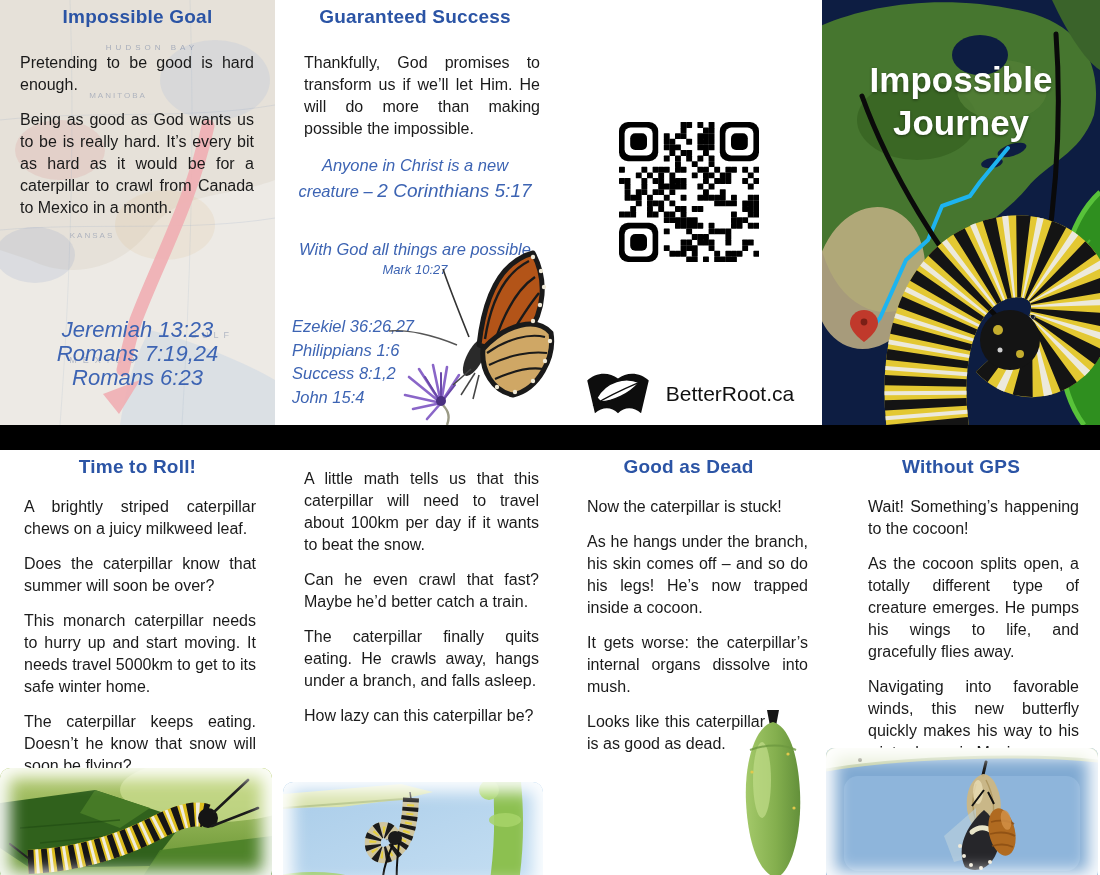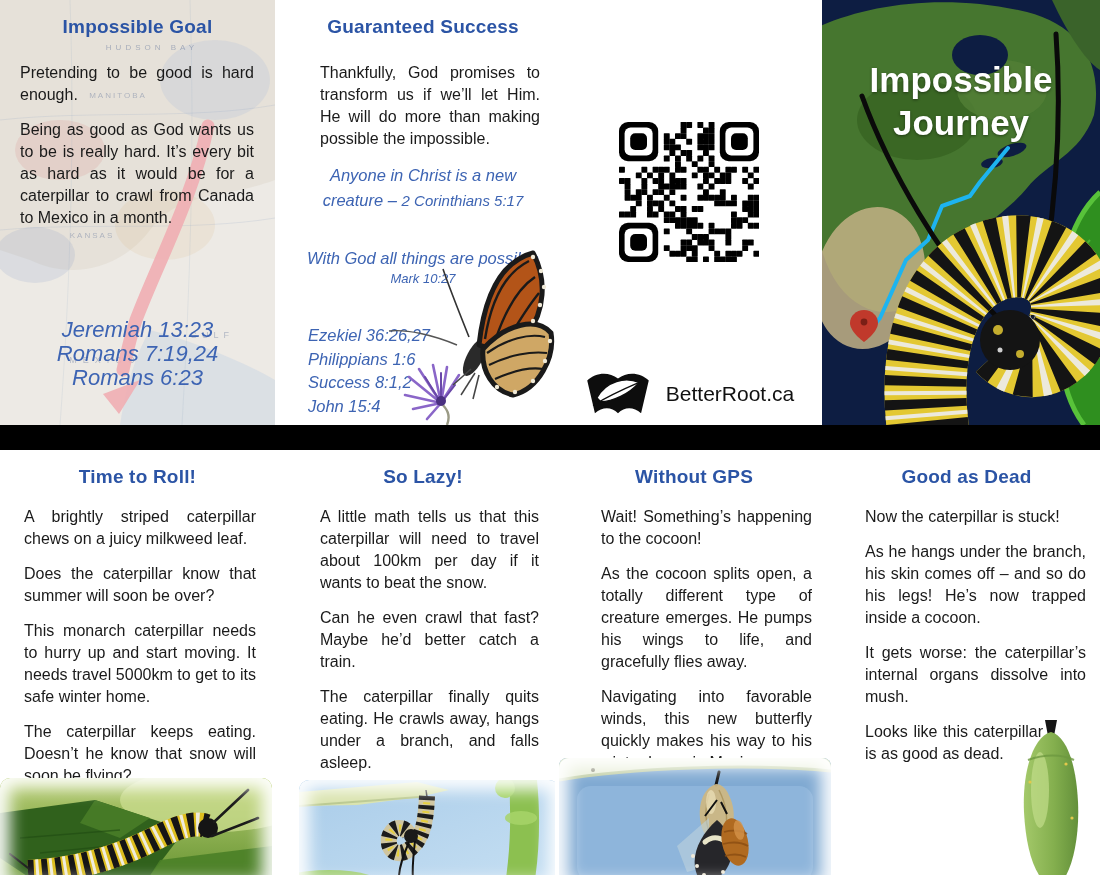--- a/index.html
+++ b/index.html
@@ -7,37 +7,37 @@
     --divider:#000000; --route:#1db4f0; --pin:#c0392b; --ocean:#0d1d42; --cover-title:#ffffff;
   }
   *{box-sizing:border-box; margin:0; padding:0;}
   body{width:1100px; height:875px; font-family:"Liberation Sans", sans-serif; background:#ffffff;}
   .page{position:relative; width:1100px; height:875px; overflow:hidden; background:#ffffff;}
   .row{position:absolute; left:0; width:1100px; display:flex;}
   .row.top{top:0; height:425px;}
   .row.bottom{top:450px; height:425px; background:#fff;}
   .fold{position:absolute; top:425px; left:0; width:1100px; height:25px; background:var(--divider);}
   .panel{position:relative; height:100%; overflow:hidden; background:#fff;}
-  .w1{width:275px;} .w2{width:280px;padding-left:16px;} .w3{width:267px;} .w4{width:278px;}
-  .panel-head{margin-top:16px; text-align:center; font-size:19px; font-weight:bold; color:var(--heading); letter-spacing:.2px;}
+  .w1{width:275px;} .w2{width:280px;} .w3{width:267px;} .w4{width:278px;}
+  .panel-head{margin-top:6px; text-align:center; font-size:19px; font-weight:bold; color:var(--heading); letter-spacing:.2px;}
   .body-text{font-size:16px; line-height:22px; color:var(--body-text); text-align:justify;}
   .body-text p{margin:0 12px 13px;}
   .bg-svg{position:absolute; inset:0; width:100%; height:100%;}
   .layer{position:relative; z-index:2;}
 
   
   .goal-text{padding:24px 9px 0 8px;}
   .goal-refs{position:absolute; top:318px; left:0; width:100%; text-align:center; z-index:2;
              font-style:italic; color:var(--scripture); font-size:22px; line-height:24px;}
 
   
   .succ-text{padding:24px 3px 0 17px;}
   .quote1{margin:7px auto 0; width:235px; text-align:center; font-style:italic; color:var(--scripture);
           font-size:16.5px; line-height:25px;}
-  .quote1 .small, .q-small{font-size:15px;}
+  .quote1 .small, .q-small{font-size:19px;}
   .quote2{margin-top:36px; text-align:center; font-style:italic; color:var(--scripture); font-size:16.5px;}
   .quote2-ref{margin-top:3px; text-align:center; font-style:italic; color:var(--scripture); font-size:13px;}
   .ref-list{margin:38px 0 0 17px; font-style:italic; color:var(--scripture); font-size:16.5px; line-height:23.5px; position:relative; z-index:1;}
   .butterfly{position:absolute; right:0; bottom:0; width:168px; height:176px; z-index:2;}
 
   
   .qr-wrap{margin:122px auto 0; width:140px; height:140px;}
   .logo-row{position:absolute; left:0; right:0; bottom:6px; display:flex; align-items:center; justify-content:center; gap:13px;}
   .logo-row .site{font-size:21px; color:#111;}
 
@@ -475,21 +475,20 @@
             <circle cx="208" cy="50" r="10" fill="#151515"></circle>
             <path d="M214,44 L248,12 M212,58 L258,40" stroke="#1a1a1a" stroke-width="2.6" stroke-linecap="round"></path>
             <path d="M28,90 L10,76" stroke="#1a1a1a" stroke-width="2.2" stroke-linecap="round"></path>
           </svg>
         </div>
       </div>
     </section>
 
     <section class="panel w2">
       <div class="b-inner">
-        <h2 class="panel-head">So Lazy!</h2>
         <div class="body-text b-text pad2">
           <p>A little math tells us that this caterpillar will need to travel about 100km per day if it wants to beat the snow.</p>
           <p>Can he even crawl that fast?  Maybe he’d better catch a train.</p>
           <p>The caterpillar finally quits eating.  He crawls away, hangs under a branch, and falls asleep.</p>
           <p>How lazy can this caterpillar be?</p>
         </div>
         <div class="photo photo2" title="caterpillar-hanging-under-branch">
           <svg viewBox="0 0 260 111" width="260" height="111" preserveAspectRatio="none">
             <defs>
               <linearGradient id="pg2" x1="0" y1="0" x2="1" y2="1">
@@ -503,20 +502,50 @@
             <path d="M210,0 L238,0 C242,40 240,80 234,111 L205,111 C212,70 212,35 210,0 Z" fill="#8cc050"></path>
             <ellipse cx="222" cy="38" rx="16" ry="7" fill="#a7d468" opacity="0.85"></ellipse>
             <circle cx="206" cy="8" r="10" fill="#9ed05e"></circle>
             <ellipse cx="30" cy="108" rx="58" ry="18" fill="#9ccc60" opacity="0.85"></ellipse>
             <path d="M127,10 L128,17" stroke="#333" stroke-width="1.5"></path>
             <path d="M128,16 C127,40 124,58 112,68 C100,78 88,72 90,58 C92,47 104,44 110,54" fill="none" stroke="#cfc5a0" stroke-width="16"></path>
             <path d="M128,16 C127,40 124,58 112,68 C100,78 88,72 90,58 C92,47 104,44 110,54" fill="none" stroke="#1c1c1c" stroke-width="16" stroke-dasharray="4 5"></path>
             <path d="M128,16 C127,40 124,58 112,68 C100,78 88,72 90,58 C92,47 104,44 110,54" fill="none" stroke="#e6cf3a" stroke-width="7" stroke-dasharray="2 7" stroke-dashoffset="-6"></path>
             <circle cx="112" cy="56" r="7" fill="#1a1a1a"></circle>
             <path d="M110,62 C104,76 100,88 100,97 M116,61 C114,78 113,88 114,99" stroke="#111" stroke-width="2" fill="none"></path>
+          </svg>
+        </div>
+      </div>
+    </section>
+
+    <section class="panel w3">
+      <div class="b-inner">
+        <h2 class="panel-head">Good as Dead</h2>
+        <div class="body-text b-text pad3">
+          <p>Now the caterpillar is stuck!</p>
+          <p>As he hangs under the branch, his skin comes off – and so do his legs!  He’s now trapped inside a cocoon.</p>
+          <p>It gets worse: the caterpillar’s internal organs dissolve into mush.</p>
+          <p class="narrow">Looks like this caterpillar is as good as dead.</p>
+        </div>
+        <div class="chrysalis" title="green-chrysalis">
+          <svg viewBox="0 0 80 172" width="80" height="172">
+            <defs>
+              <linearGradient id="pg3" x1="0" y1="0" x2="1" y2="0">
+                <stop offset="0" stop-color="#a4c96a"></stop>
+                  <stop offset="0.55" stop-color="#84af4e"></stop>
+                  <stop offset="1" stop-color="#63903a"></stop>
+              </linearGradient>
+            </defs>
+            <path d="M31,0 L43,0 L40,16 L34,16 Z" fill="#151515"></path>
+            <path d="M37,12 C20,16 8,50 10,92 C12,132 22,162 40,168 C56,162 66,122 64,82 C62,42 52,16 37,12 Z" fill="url(#pg3)"></path>
+            <ellipse cx="26" cy="70" rx="9" ry="38" fill="#c2dd8a" opacity="0.7"></ellipse>
+            <path d="M14,40 C30,34 48,34 60,40" stroke="#6d9840" stroke-width="2" fill="none" opacity="0.8"></path>
+            <circle cx="16" cy="62" r="1.6" fill="#e2c84c"></circle>
+              <circle cx="52" cy="44" r="1.6" fill="#e2c84c"></circle>
+              <circle cx="58" cy="98" r="1.6" fill="#e2c84c"></circle>
           </svg>
         </div>
       </div>
     </section>
 
     <section class="panel w4">
       <div class="b-inner">
         <h2 class="panel-head">Without GPS</h2>
         <div class="body-text b-text pad4">
           <p>Wait!  Something’s happening to the cocoon!</p>
@@ -545,44 +574,14 @@
                 <circle cx="134" cy="98" r="2"></circle>
             </g>
             <ellipse cx="176" cy="84" rx="13" ry="24" transform="rotate(-12 176 84)" fill="#b06a20"></ellipse>
             <path d="M165,74 C172,72 182,72 188,76 M164,86 C172,84 182,84 189,88 M166,98 C173,96 181,96 187,99" stroke="#8a4c12" stroke-width="1.8" fill="none" opacity="0.8"></path>
             <ellipse cx="180" cy="72" rx="5" ry="10" transform="rotate(-12 180 72)" fill="#d49248" opacity="0.8"></ellipse>
             <path d="M158,42 L146,58 M162,44 L168,56" stroke="#111" stroke-width="2"></path>
           </svg>
         </div>
       </div>
     </section>
-
-    <section class="panel w3">
-      <div class="b-inner">
-        <h2 class="panel-head">Good as Dead</h2>
-        <div class="body-text b-text pad3">
-          <p>Now the caterpillar is stuck!</p>
-          <p>As he hangs under the branch, his skin comes off – and so do his legs!  He’s now trapped inside a cocoon.</p>
-          <p>It gets worse: the caterpillar’s internal organs dissolve into mush.</p>
-          <p class="narrow">Looks like this caterpillar is as good as dead.</p>
-        </div>
-        <div class="chrysalis" title="green-chrysalis">
-          <svg viewBox="0 0 80 172" width="80" height="172">
-            <defs>
-              <linearGradient id="pg3" x1="0" y1="0" x2="1" y2="0">
-                <stop offset="0" stop-color="#a4c96a"></stop>
-                  <stop offset="0.55" stop-color="#84af4e"></stop>
-                  <stop offset="1" stop-color="#63903a"></stop>
-              </linearGradient>
-            </defs>
-            <path d="M31,0 L43,0 L40,16 L34,16 Z" fill="#151515"></path>
-            <path d="M37,12 C20,16 8,50 10,92 C12,132 22,162 40,168 C56,162 66,122 64,82 C62,42 52,16 37,12 Z" fill="url(#pg3)"></path>
-            <ellipse cx="26" cy="70" rx="9" ry="38" fill="#c2dd8a" opacity="0.7"></ellipse>
-            <path d="M14,40 C30,34 48,34 60,40" stroke="#6d9840" stroke-width="2" fill="none" opacity="0.8"></path>
-            <circle cx="16" cy="62" r="1.6" fill="#e2c84c"></circle>
-              <circle cx="52" cy="44" r="1.6" fill="#e2c84c"></circle>
-              <circle cx="58" cy="98" r="1.6" fill="#e2c84c"></circle>
-          </svg>
-        </div>
-      </div>
-    </section>
   </div>
 </div>
 
 </body></html>

